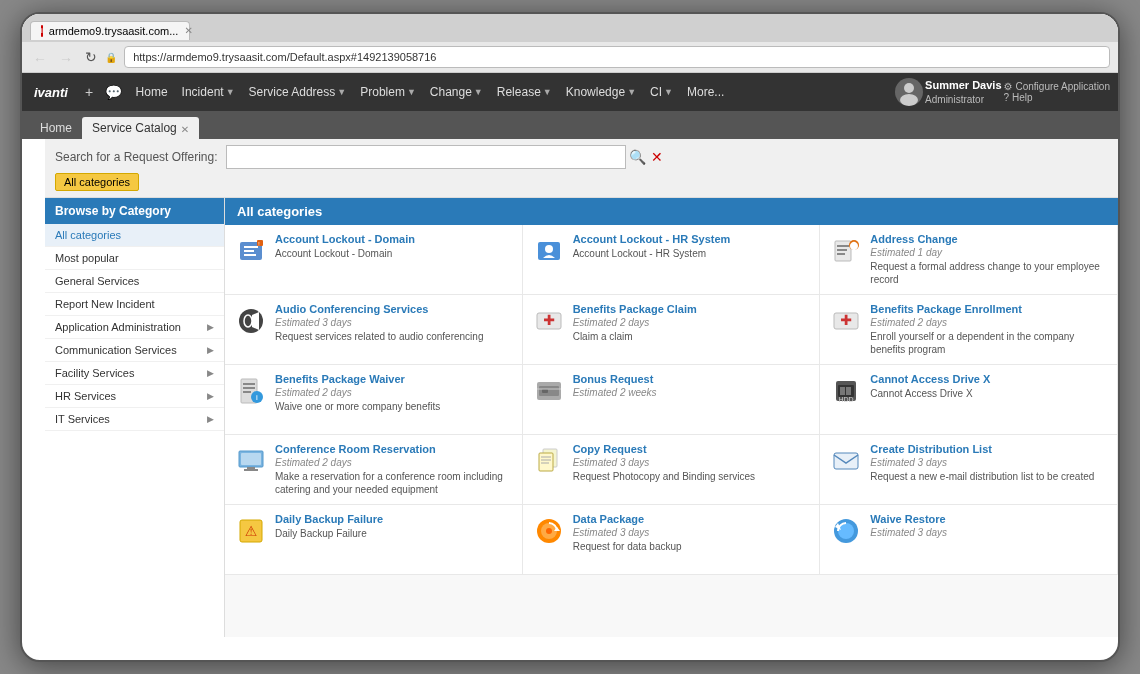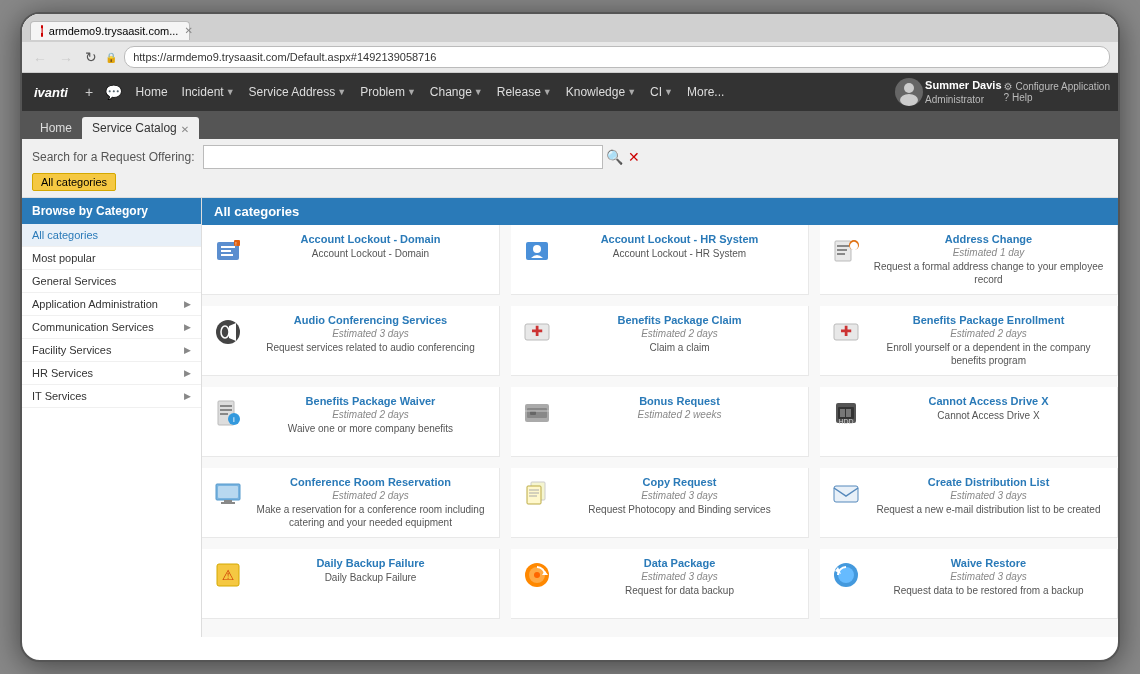--- a/index.html
+++ b/index.html
@@ -76,21 +76,21 @@
       cursor: pointer;
       color: #555;
       font-size: 14px;
       padding: 0 3px;
     }
     .nav-btn.disabled { color: #ccc; }
     .address-input {
       flex: 1;
       height: 22px;
       border: 1px solid #bbb;
-      border-radius: 10px;
+      border-radius: 4px;
       padding: 0 8px;
       font-size: 11px;
       background: white;
       color: #333;
     }
     .secure-icon {
       font-size: 10px;
       color: #2a7a2a;
     }
     
@@ -173,20 +173,21 @@
       align-items: flex-end;
     }
     .tab-close-btn { font-size: 10px; color: #888; }
     
     .main-area {
       display: flex;
       flex-direction: column;
       height: calc(650px - 28px - 38px - 30px - 28px - 28px);
       background: #4c1d95;
       overflow: hidden;
+      margin-left: 23px;
     }
     .search-bar {
       background: #f0f0f0;
       padding: 6px 10px;
       display: flex;
       flex-direction: column;
       gap: 4px;
       border-bottom: 1px solid #ddd;
     }
     .search-row {
@@ -273,23 +274,22 @@
     .catalog-header {
       background: #2a7ab8;
       color: white;
       padding: 6px 12px;
       font-size: 13px;
       font-weight: bold;
     }
     .catalog-grid {
       display: grid;
       grid-template-columns: repeat(3, 1fr);
-      gap: 11px;
+      gap: 0;
       padding: 0;
-      text-align: center;
     }
     .catalog-item {
       display: flex;
       align-items: flex-start;
       padding: 8px 10px;
       border-bottom: 1px solid #e8e8e8;
       border-right: 1px solid #e8e8e8;
       background: white;
       cursor: pointer;
       min-height: 70px;
@@ -439,20 +439,23 @@
         <div class="sidebar-item active">
           <span>All categories</span>
         </div>
         <div class="sidebar-item">
           <span>Most popular</span>
         </div>
         <div class="sidebar-item">
           <span>General Services</span>
         </div>
         <div class="sidebar-item">
+          <span>Report New Incident</span>
+        </div>
+        <div class="sidebar-item">
           <span>Application Administration</span>
           <span class="arrow">▶</span>
         </div>
         <div class="sidebar-item">
           <span>Communication Services</span>
           <span class="arrow">▶</span>
         </div>
         <div class="sidebar-item">
           <span>Facility Services</span>
           <span class="arrow">▶</span>
@@ -684,21 +687,20 @@
       <svg width="28" height="28" viewBox="0 0 28 28">
                   <circle cx="14" cy="14" r="12" fill="#4499dd"></circle>
                   <circle cx="14" cy="14" r="8" fill="#66bbff"></circle>
                   <path d="M14 6 A8 8 0 0 0 6 14" fill="none" stroke="white" stroke-width="2"></path>
                   <polygon points="3,10 6,6 9,13" fill="white"></polygon>
                 </svg>
     </div>
     <div class="catalog-item-content">
       <div class="catalog-item-title">Waive Restore</div>
       <div class="catalog-item-estimate">Estimated 3 days</div>
-      <div class="catalog-item-desc">Request data to be restored from a backup</div>
     </div>
   </div>
           </div>
       </div>
 
     </div>
   </div>
 
 </div>
 

